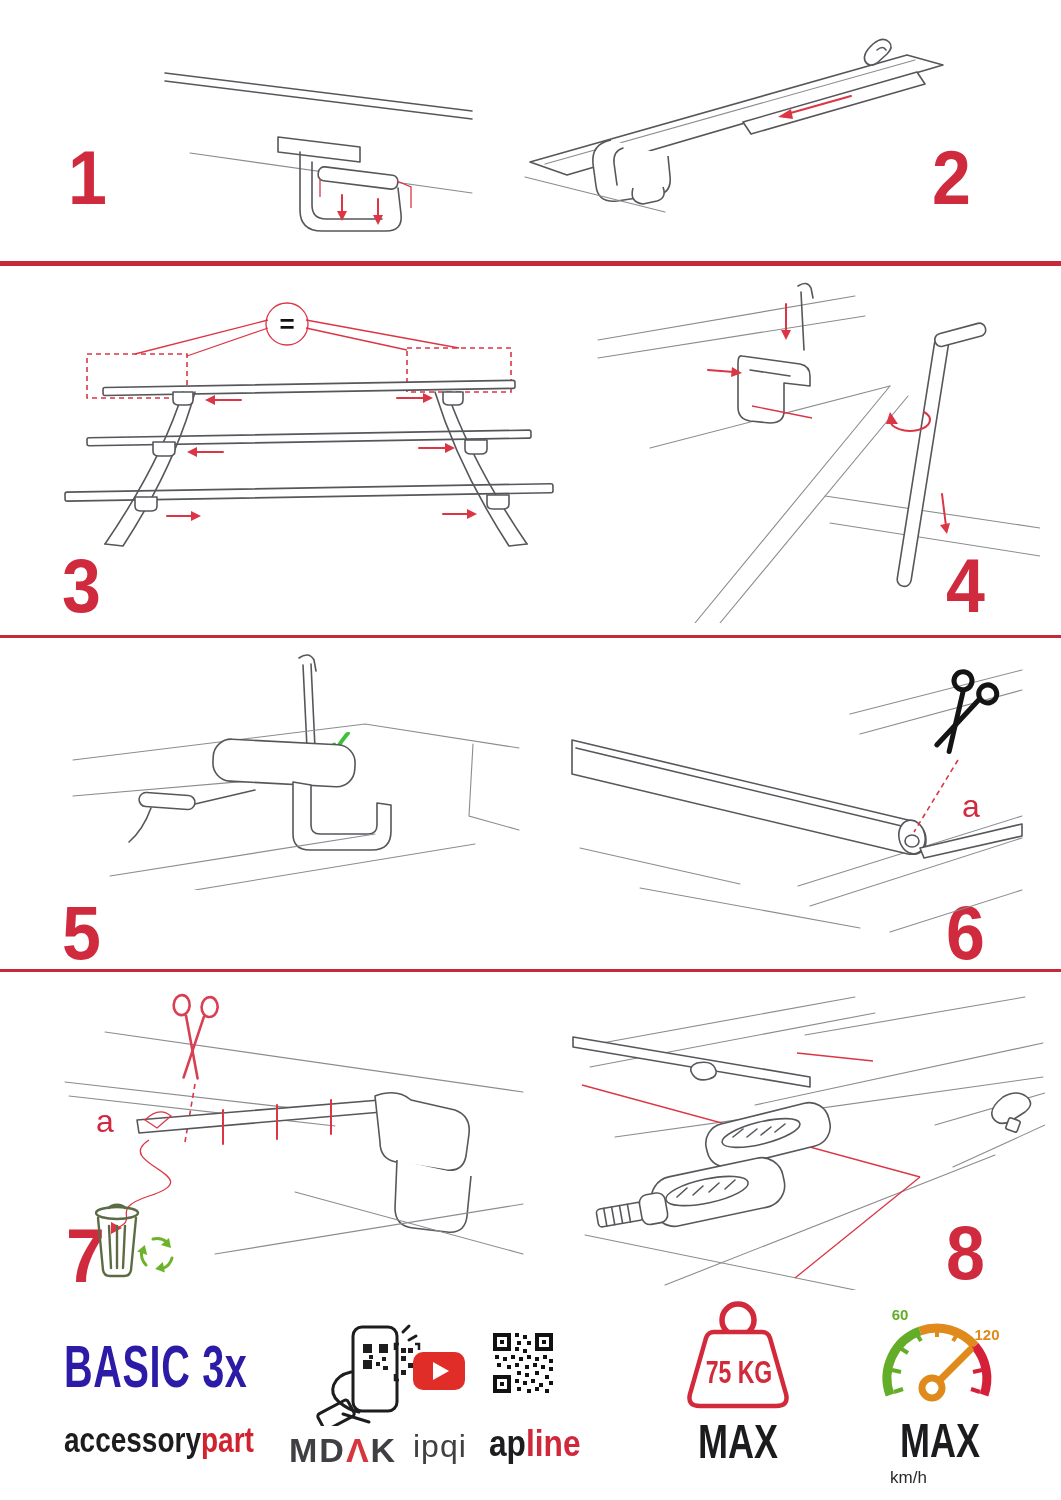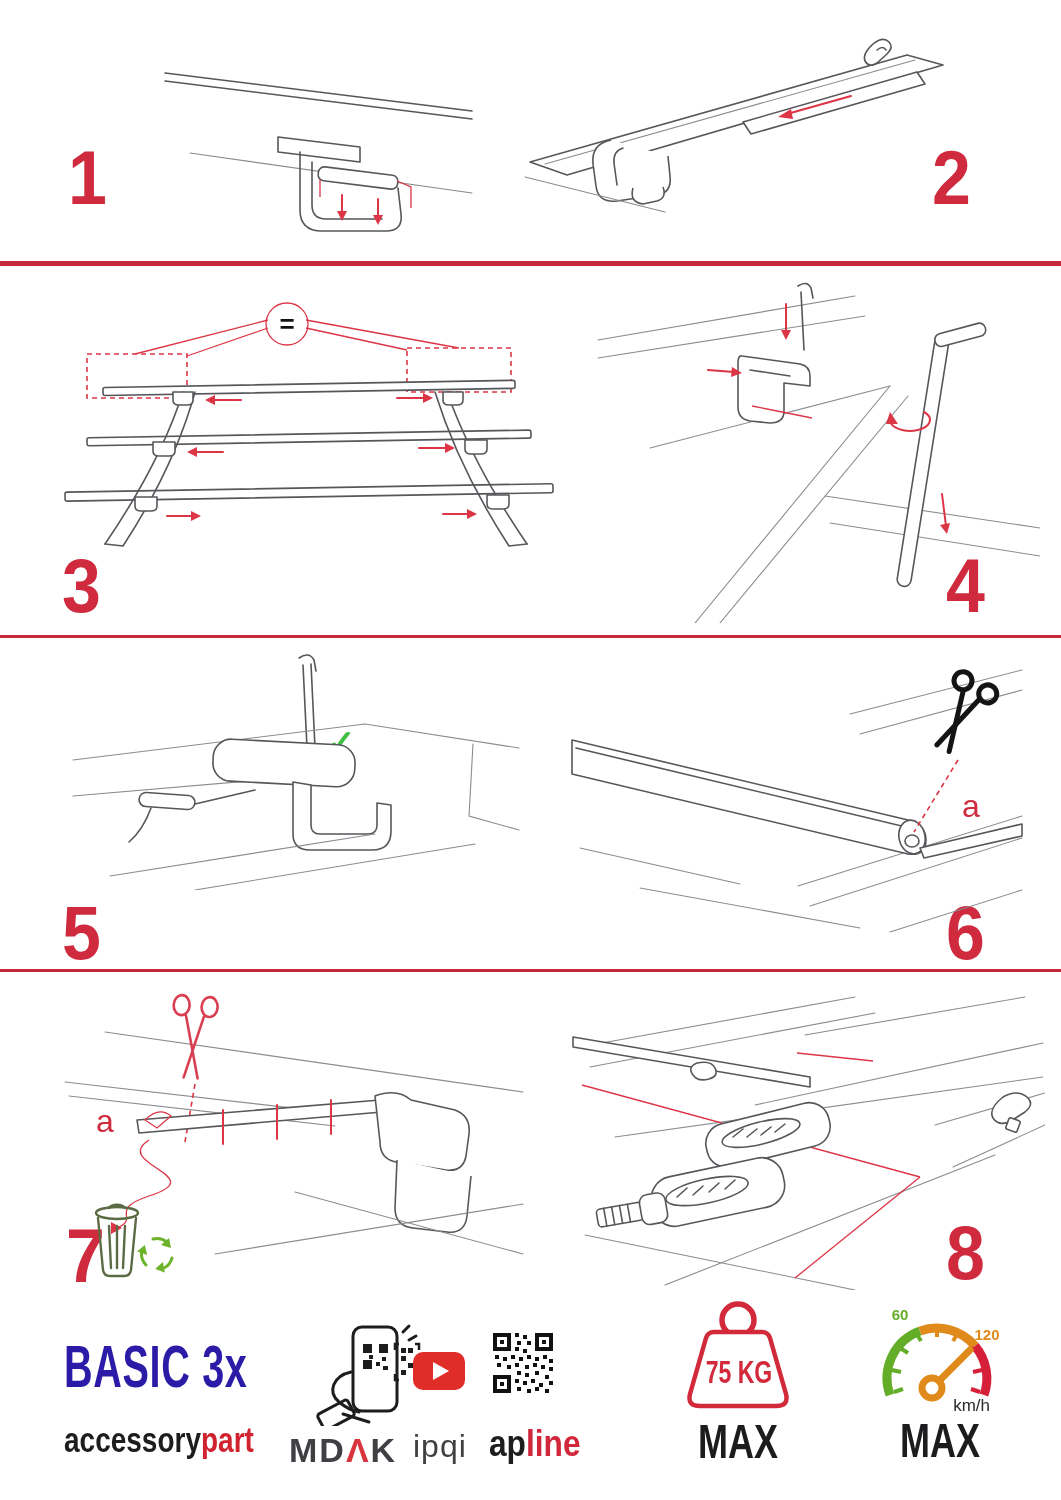--- a/index.html
+++ b/index.html
@@ -400,16 +400,16 @@
       <line x1="88" y1="35" x2="83" y2="43" stroke="#df8a1b"></line>
       <line x1="104" y1="50" x2="96" y2="55" stroke="#d6203a"></line>
       <line x1="112" y1="72" x2="103" y2="74" stroke="#d6203a"></line>
       <line x1="110" y1="94" x2="101" y2="91" stroke="#d6203a"></line>
     </g>
     <line x1="64" y1="88" x2="100" y2="52" stroke="#df8a1b" stroke-width="7" stroke-linecap="round"></line>
     <circle cx="62" cy="90" r="10" fill="#ffffff" stroke="#df8a1b" stroke-width="7"></circle>
     <text class="spd" x="30" y="22" text-anchor="middle" font-size="15" fill="#64ad28">60</text>
     <text class="spd" x="117" y="42" text-anchor="middle" font-size="15" fill="#df8a1b">120</text>
   </svg>
-  <span class="kmh" style="left:890px;top:1396px;width:100px;text-align:right;">km/h</span>
+  <span class="kmh" style="left:890px;top:1468px;width:100px;text-align:left;">km/h</span>
   <span class="maxlbl" style="left:880px;top:1417px;width:120px;text-align:center;">MAX</span>
 
 </div>
 
 </body></html>

